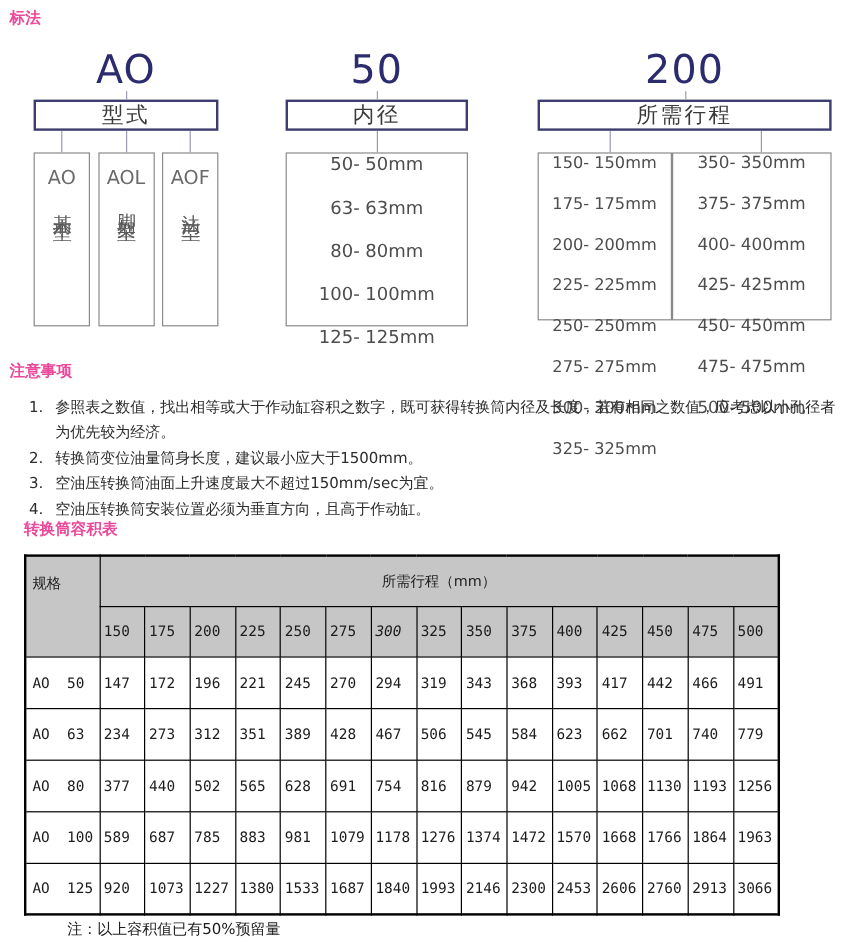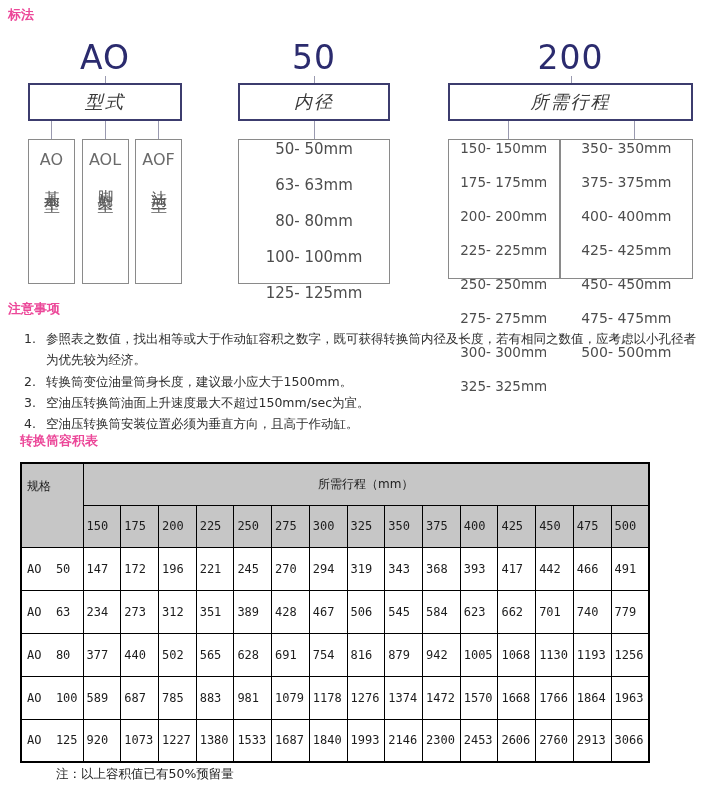--- a/index.html
+++ b/index.html
@@ -13,23 +13,23 @@
   .group { position:absolute; top:40px; }
   #group-type  { left:28px;  width:154px; }
   #group-bore  { left:238px; width:152px; }
   #group-stroke{ left:448px; width:245px; }
 
   .big-code { height:36px; line-height:36px; text-align:center; font-size:33px;
               color:#2b2b6e; font-weight:500; letter-spacing:1px; }
   .conn-top { height:7px; position:relative; }
   .vline { position:absolute; top:0; width:1px; height:100%; background:#9a9ab0; }
   .c-center { left:50%; }
-  .label-box { height:38px; border:2px solid #3c3c6e; background:#fff;
+  .label-box { height:26px; border:2px solid #3c3c6e; background:#fff;
                display:flex; align-items:center; justify-content:center;
-               font-size:18px; color:#3a3a3a; letter-spacing:2px;font-style:italic; }
+               font-size:18px; color:#3a3a3a; letter-spacing:2px; }
   .conn-row { height:18px; position:relative; }
 
   .type-opts { display:flex; justify-content:space-between; }
   .type-box { width:47px; height:145px; border:1px solid #8a8a8a; background:#fff;
               display:flex; flex-direction:column; align-items:center; padding-top:10px; }
   .type-code { font-size:16px; color:#6a6a6a; }
   .vname { writing-mode:vertical-rl; text-orientation:upright; font-size:16px;
            color:#5a5a5a; margin-top:8px; letter-spacing:4px; }
 
   .opt-box { border:1px solid #8a8a8a; background:#fff; display:flex;
@@ -165,21 +165,21 @@
             <th class="spec-cell" rowspan="2">规格</th>
             <th class="group-cell" colspan="15">所需行程（mm）</th>
           </tr>
           <tr>
             <th style="width: 30px;">150</th>
             <th style="width: 36px;">175</th>
             <th style="width: 36px;">200</th>
             <th style="width: 37px;">225</th>
             <th style="width: 37px;">250</th>
             <th style="width: 37px;">275</th>
-            <th style="width: 38px;">300</th>
+            <th style="width: 38px; font-style: italic;">300</th>
             <th style="width: 38px;">325</th>
             <th style="width: 38px;">350</th>
             <th style="width: 38px;">375</th>
             <th style="width: 41px;">400</th>
             <th style="width: 41px;">425</th>
             <th style="width: 43px;">450</th>
             <th style="width: 43px;">475</th>
             <th style="width: 43px;">500</th>
           </tr>
         </thead>

